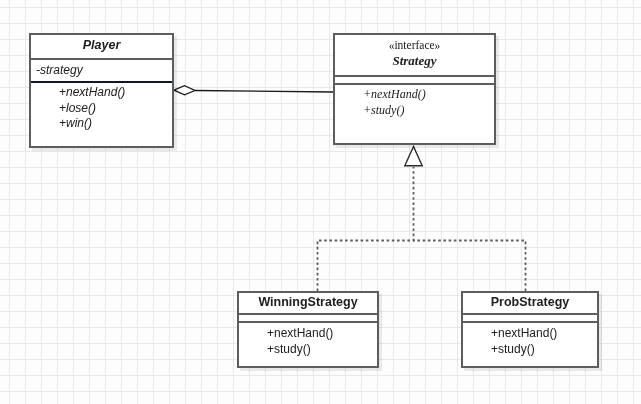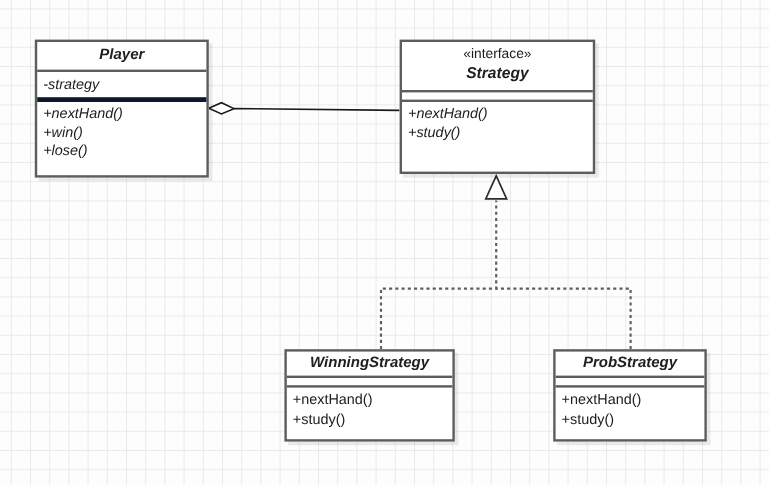--- a/index.html
+++ b/index.html
@@ -25,40 +25,40 @@
     font-size:12px;
   }
   .uml-title{
     text-align:center;
     font-weight:bold;
     font-size:12.5px;
     border-bottom:2px solid #5d5d5d;
     overflow:hidden;
   }
   .title-single{height:23px;line-height:21px;}
-  .title-small{height:20px;line-height:19px;font-style:italic;}
+  .title-small{height:20px;line-height:19px;}
   .title-stack{height:37px;padding-top:3px;}
   .stereotype{font-weight:normal;font-size:11.5px;line-height:14px;}
   .iface-name{font-weight:bold;font-style:italic;font-size:13px;line-height:17px;}
   .attr-row{
     height:21px;line-height:21px;
     padding-left:5px;
-    border-bottom:4px solid #0f172a;
+    border-bottom:2px solid #0f172a;
   }
   .attr-empty{
     height:6px;
     border-bottom:2px solid #5d5d5d;
   }
-  .members{padding:2px 2px 0 5px;line-height:15.5px;}
+  .members{padding:2px 2px 0 5px;line-height:15.5px;margin-left:23px;}
   .members.pad3{padding-top:3px;}
   .italic .members{font-style:italic;}
   #pos-player{left:29px;top:33px;width:145px;height:115px;font-style:italic;}
-  #pos-strategy{left:333px;top:33px;width:163px;height:112px;}
+  #pos-strategy{left:333px;top:33px;width:163px;height:112px;font-family:Liberation Serif, serif;}
   #pos-winning{left:237px;top:291px;width:142px;height:77px;}
-  #pos-prob{left:461px;top:291px;width:128px;height:77px;}
+  #pos-prob{left:461px;top:291px;width:138px;height:77px;}
   #edges{position:absolute;left:0;top:0;pointer-events:none;}
 </style>
 </head>
 <body>
 
 <div id="canvas">
 
   <svg id="edges" width="641" height="404" viewBox="0 0 641 404">
     <g>
       <path d="M195,90.5 L333,92" stroke="#1a1a1a" stroke-width="1.3" fill="none"></path>
@@ -71,22 +71,22 @@
       <path d="M525.5,291 L525.5,240.5 L413.5,240.5"></path>
     </g>
     <path d="M413.5,146.5 L404.8,165.8 L422.2,165.8 Z" fill="#ffffff" stroke="#2b2b2b" stroke-width="1.4"></path>
   </svg>
 
   <div class="uml-class" id="pos-player">
     <div class="uml-title title-single">Player</div>
     <div class="attr-row">-strategy</div>
     <div class="members">
       <div>+nextHand()</div>
+      <div>+lose()</div>
       <div>+win()</div>
-      <div>+lose()</div>
     </div>
   </div>
 
   <div class="uml-class italic" id="pos-strategy">
     <div class="uml-title title-stack">
       <div class="stereotype">«interface»</div>
       <div class="iface-name">Strategy</div>
     </div>
     <div class="attr-empty"></div>
     <div class="members">

